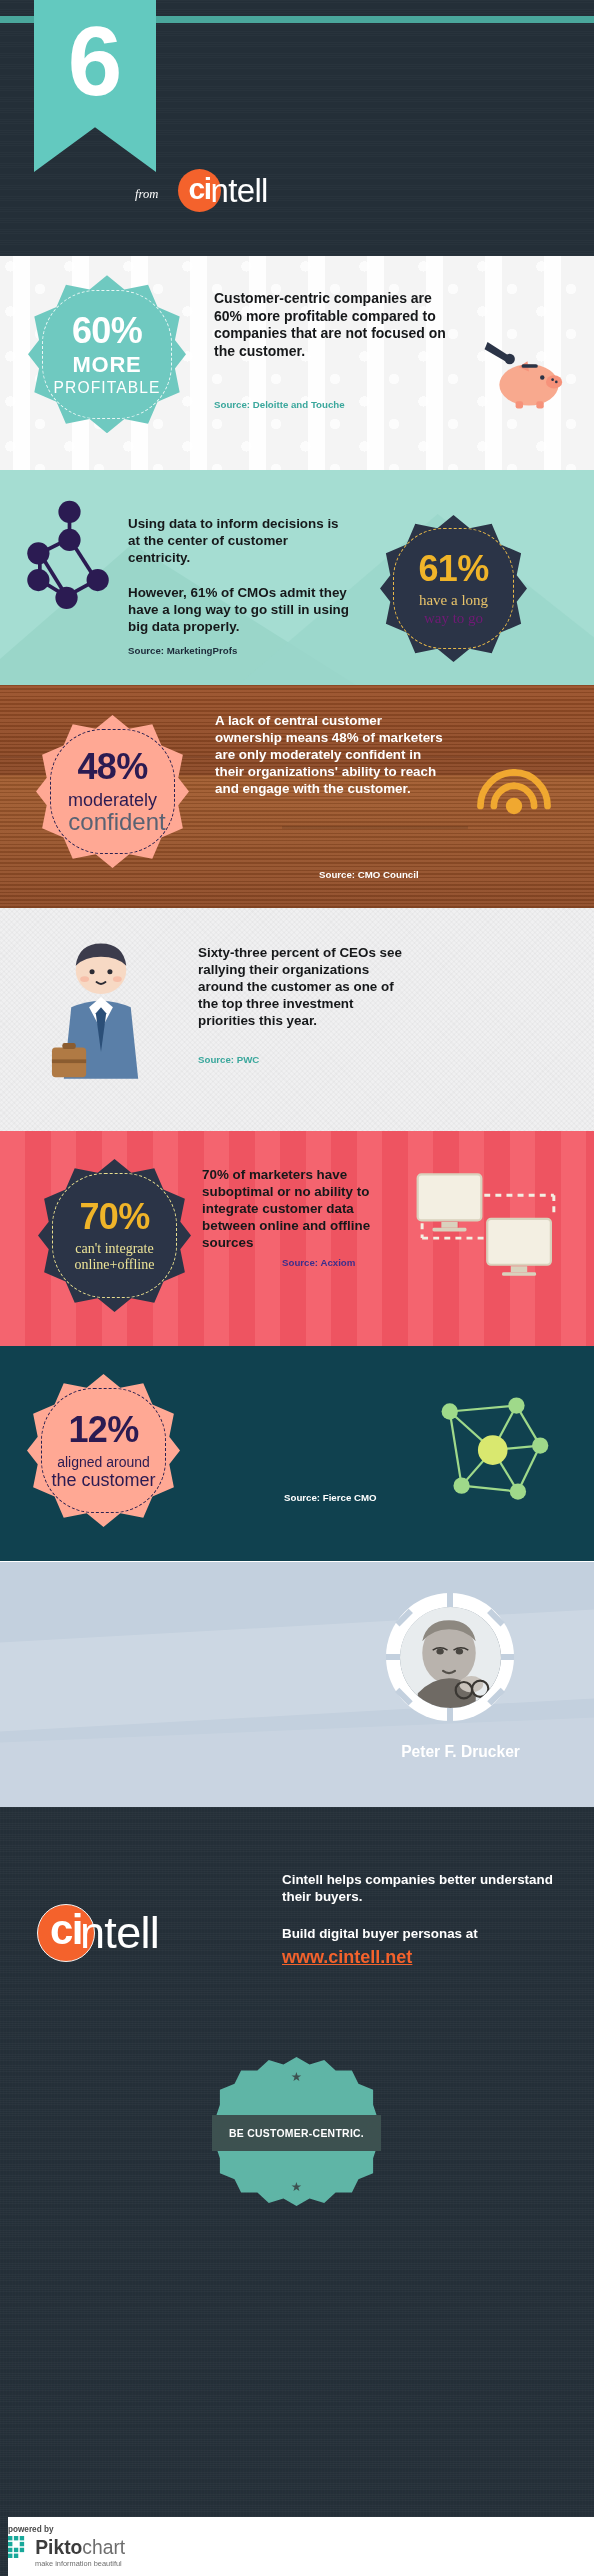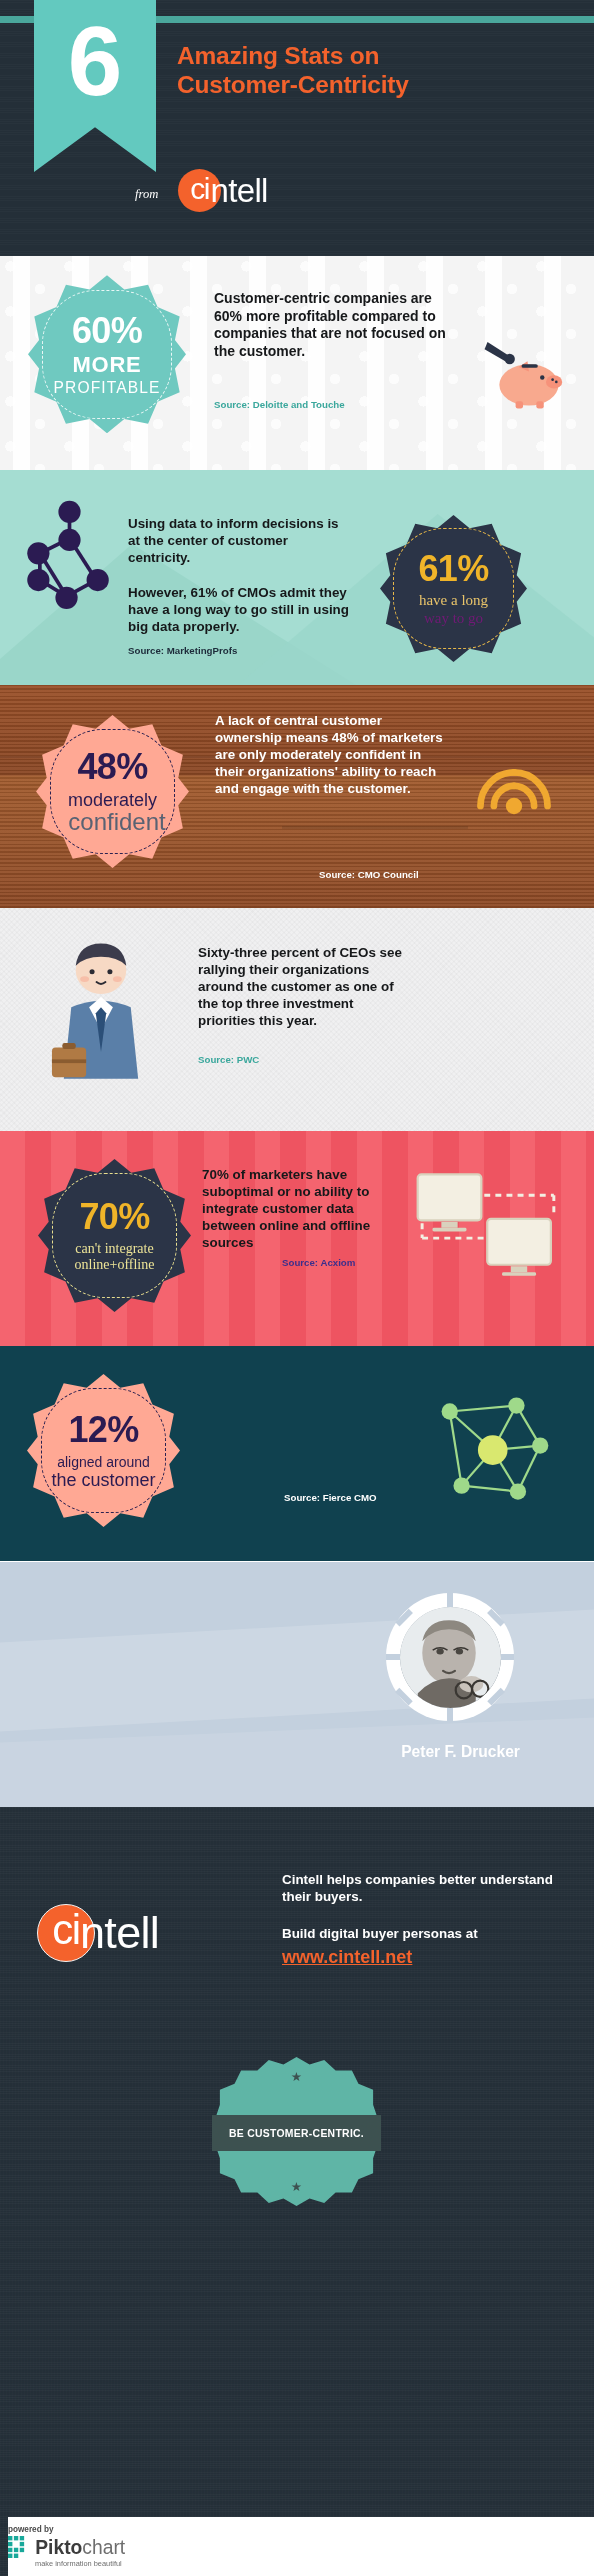--- a/index.html
+++ b/index.html
@@ -62,21 +62,21 @@
   }
   #header .from {
     position:absolute; left:135px; top:187px;
     color:#ffffff; font-size:12.6px; font-style:italic;
     font-family:"Liberation Serif", serif;
   }
   #header .logo-wrap { position:absolute; left:178px; top:169px; display:flex; align-items:center; }
   .ci-mark {
     width:43px; height:43px; border-radius:50%; background:#f4622c;
     display:flex; align-items:center; justify-content:center;
-    color:#fff; font-size:30px; font-weight:400; line-height:1;
+    color:#fff; font-size:30px; font-weight:700; line-height:1;
     letter-spacing:-1.5px; padding-bottom:3.7px;
   }
   .ci-rest { color:#ffffff; font-size:33px; font-weight:300; letter-spacing:-0.7px; margin-left:-10.4px; }
 
   
   #sec1 {
     position:absolute; left:0; top:256px; width:594px; height:214px;
     background:#f4f4f4;
   }
   #sec1 .pattern {
@@ -310,24 +310,20 @@
 </style>
 </head>
 <body>
 
 <div id="header">
   <div class="teal-rule"></div>
   <div class="ribbon-shadow"></div>
   <div class="ribbon">
     <span class="ribbon-num">6</span>
   </div>
-  <h1>
-    <span>Amazing Stats on</span><br>
-    <span>Customer-Centricity</span>
-  </h1>
   <span class="from">from</span>
   <div class="logo-wrap">
     <span class="ci-mark">ci</span>
     <span class="ci-rest">ntell</span>
   </div>
 </div>
 
 <div id="sec1">
   <div class="pattern"></div>
   <div class="pattern2"></div>

